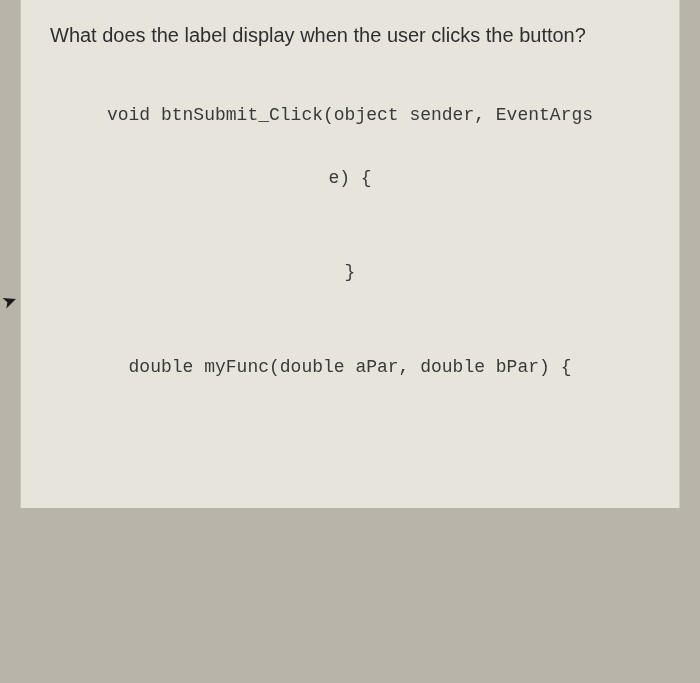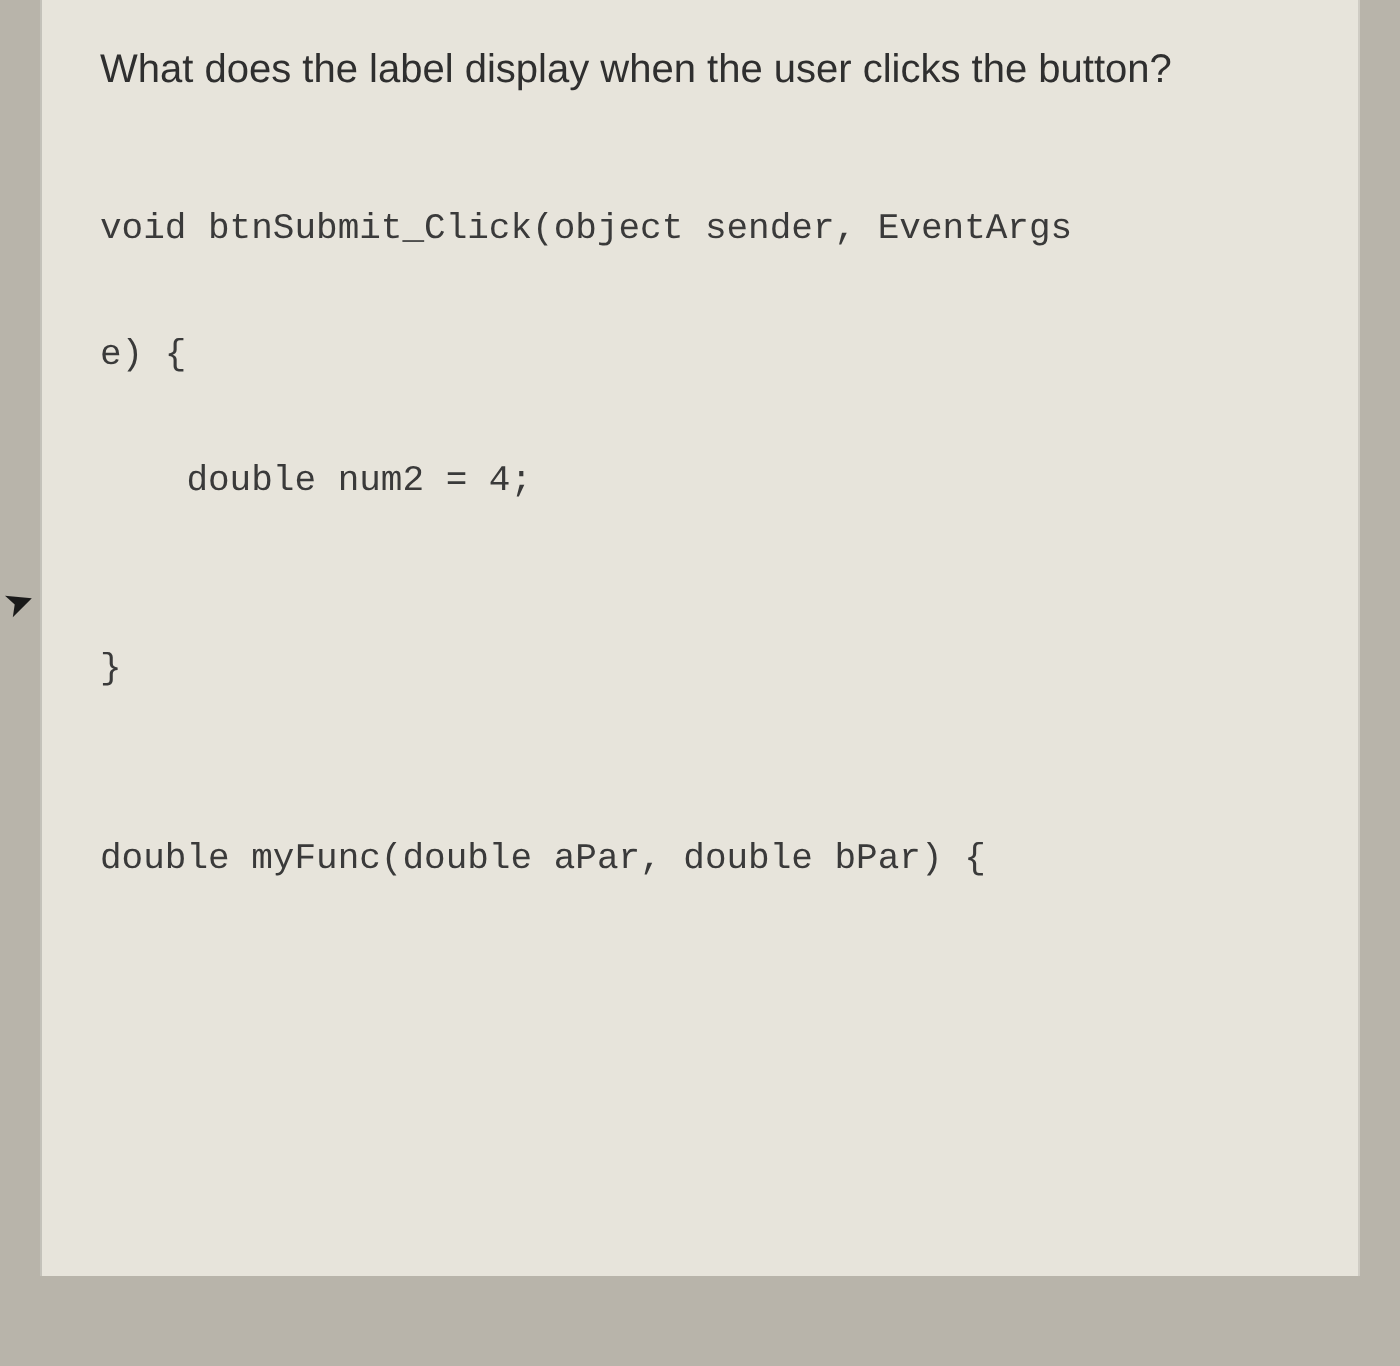--- a/index.html
+++ b/index.html
@@ -9,41 +9,41 @@
     height: 683px;
     overflow: hidden;
     background: #b8b4aa;
     font-family: Arial, Helvetica, sans-serif;
   }
   .page {
     position: absolute;
     left: 20px;
     top: 0;
     width: 660px;
-    height: 638px;
+    height: 508px;
     background: #e7e4db;
     box-shadow: inset 1px 0 0 rgba(0,0,0,0.15), inset -1px 0 0 rgba(0,0,0,0.1);
     padding: 20px 30px 0 30px;
     box-sizing: border-box;
   }
   .question {
     font-size: 20px;
     line-height: 1.5;
     color: #2f2f2f;
     margin-bottom: 18px;
   }
   .code-block {
     font-family: "Courier New", Courier, monospace;
     font-size: 18px;
     line-height: 1.75;
     color: #3a3a3a;
     white-space: pre;
     margin-bottom: 40px;
   }
-  .code-line { display: block; }
+  .code-line { display: block; text-align: center; }
   .cursor-arrow {
     position: absolute;
     left: 2px;
     top: 290px;
     font-size: 18px;
     color: #1a1a1a;
     transform: rotate(-20deg);
     pointer-events: none;
   }
 </style>
@@ -52,21 +52,20 @@
 
 <div class="cursor-arrow">➤</div>
 
 <div class="page">
 
   <div class="question">What does the label display when the user clicks the button?</div>
 
   <div class="code-block">
 <span class="code-line">void btnSubmit_Click(object sender, EventArgs</span>
 <span class="code-line">e) {</span>
-<span class="code-line">    double num2 = 4;</span>
 <span class="code-line"></span>
 <span class="code-line">}</span>
 <span class="code-line"></span>
 <span class="code-line">double myFunc(double aPar, double bPar) {</span>
 
 </div>
 
 </div>
 
 </body></html>

